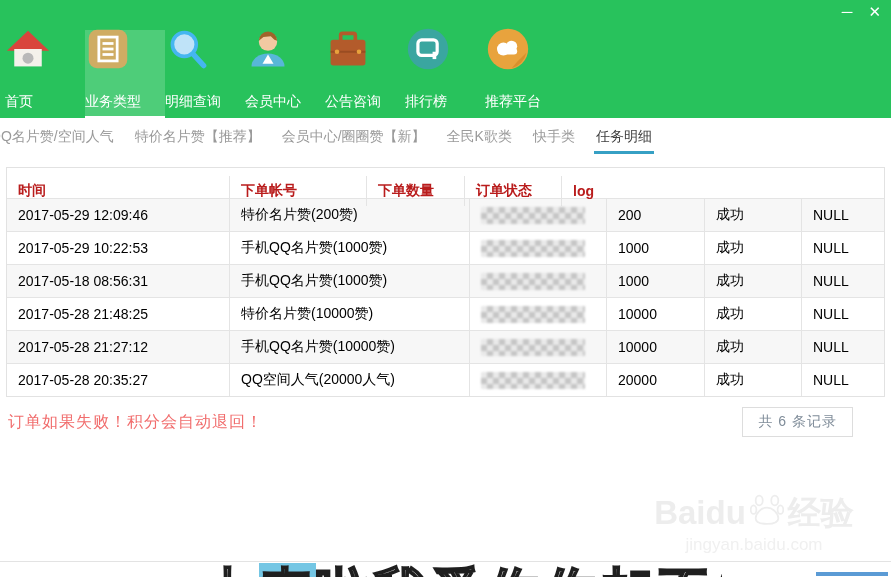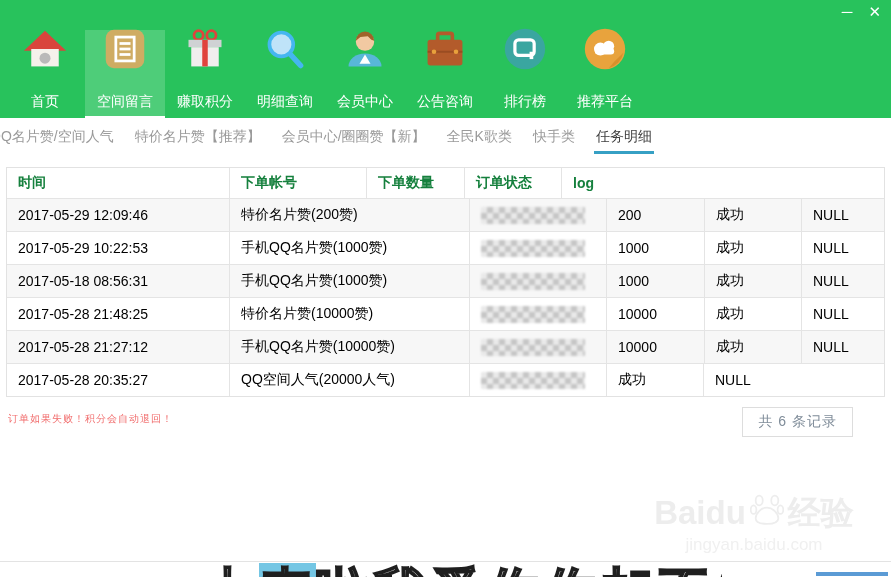--- a/index.html
+++ b/index.html
@@ -5,44 +5,44 @@
   html,body{margin:0;padding:0;}
   body{
     width:891px;height:577px;overflow:hidden;position:relative;
     background:#fff;font-family:"Liberation Sans","DejaVu Sans",sans-serif;
   }
   
   .titlebar{height:30px;background:#28c25c;display:flex;justify-content:flex-end;align-items:flex-start;padding:4px 10px 0 0;gap:16px;box-sizing:border-box;}
   .win-btn{color:#fff;font-size:15px;line-height:15px;cursor:default;font-weight:bold;}
   
   .navbar{height:88px;background:#28c25c;display:flex;padding-left:5px;}
-  .nav-item{width:80px;display:flex;flex-direction:column;align-items:center;justify-content:flex-end;padding-bottom:7px;gap:22px;box-sizing:border-box;cursor:pointer;}
+  .nav-item{width:80px;display:flex;flex-direction:column;justify-content:flex-end;padding-bottom:7px;gap:22px;box-sizing:border-box;cursor:pointer;}
   .nav-item.active{background:rgba(255,255,255,.18);border-bottom:2px solid #fff;padding-bottom:5px;}
   .nav-ico{width:46px;height:46px;display:flex;align-items:center;justify-content:center;}
   .nav-label{color:#fff;font-size:14px;white-space:nowrap;}
   
   .tabbar{height:36px;display:flex;align-items:flex-end;gap:17px;margin-left:-12px;color:#9a9a9a;font-size:14px;white-space:nowrap;background:#fff;}
   .tab{padding:7px 2px 8px 2px;cursor:pointer;}
   .tab.active{color:#404040;border-bottom:3px solid #36a0c4;padding-bottom:5px;}
   
   .table{position:absolute;left:6px;top:167px;width:879px;border:1px solid #e2e2e2;box-sizing:border-box;background:#fff;}
   .trow{display:flex;height:32px;border-top:1px solid #e4e4e4;}
   .trow.head{border-top:none;height:30px;font-weight:bold;}
   .trow.odd{background:#f7f7f7;}
   .tcell{box-sizing:border-box;border-left:1px solid #e4e4e4;height:100%;display:flex;align-items:center;padding-left:11px;font-size:14px;color:#000000;overflow:hidden;}
   .tcell:first-child{border-left:none;}
   .c1{width:222px;}.c2{width:240px;}.c3{width:137px;}.c4{width:98px;}.c5{width:97px;}.c6{flex:1;}
-  .head .tcell{color:#15803d;}
+  .head .tcell{color:#b91c1c;margin-top:8px;}
   .mosaic{width:104px;height:17px;border-radius:1px;
     background-image:
       linear-gradient(45deg,#c6c6c6 25%,transparent 25%,transparent 75%,#c6c6c6 75%),
       linear-gradient(45deg,#c6c6c6 25%,#e9e9e9 25%,#e9e9e9 75%,#c6c6c6 75%);
     background-size:12px 12px;background-position:0 0,6px 6px;filter:blur(1.2px);}
   
-  .note{position:absolute;left:8px;top:412px;color:#f16d6d;font-size:10px;letter-spacing:1px;}
+  .note{position:absolute;left:8px;top:412px;color:#f16d6d;font-size:16px;letter-spacing:1px;}
   .badge{position:absolute;right:38px;top:407px;border:1px solid #ddd;border-radius:0;padding:5px 15px;color:#7f8c99;font-size:14px;background:#fff;letter-spacing:1px;text-align:right;}
   
   .watermark{position:absolute;right:12px;top:492px;width:250px;text-align:center;color:#ededed;user-select:none;}
   .wm-brand{display:flex;align-items:center;justify-content:center;gap:4px;font-size:33px;font-weight:bold;line-height:36px;}
   .wm-url{font-size:17px;margin-top:2px;color:#f0f0f0;}
   
   .bottom-line{position:absolute;left:0;top:561px;width:891px;height:1px;background:#e3e3e3;}
   .bottom-text{position:absolute;left:202px;top:558px;height:19px;width:520px;overflow:hidden;
     font-size:52px;font-weight:bold;letter-spacing:5px;white-space:nowrap;
     color:transparent;-webkit-text-stroke:2px #1f1f1f;}
@@ -73,35 +73,23 @@
   <div class="nav-item active">
     <span class="nav-ico">
       <svg width="44" height="44" viewBox="0 0 48 48">
         <rect x="3" y="3" width="42" height="42" rx="9" fill="#cfac63"></rect>
         <rect x="14" y="11" width="20" height="26" fill="none" stroke="#fff" stroke-width="3"></rect>
         <line x1="18" y1="18" x2="30" y2="18" stroke="#fff" stroke-width="3"></line>
         <line x1="18" y1="24" x2="30" y2="24" stroke="#fff" stroke-width="3"></line>
         <line x1="18" y1="30" x2="30" y2="30" stroke="#fff" stroke-width="3"></line>
       </svg>
     </span>
-    <span class="nav-label">空间留言</span>
-  </div>
-
-  <div class="nav-item">
-    <span class="nav-ico">
-      <svg width="44" height="44" viewBox="0 0 48 48">
-        <circle cx="17" cy="9" r="5" fill="none" stroke="#e0433d" stroke-width="3"></circle>
-        <circle cx="31" cy="9" r="5" fill="none" stroke="#e0433d" stroke-width="3"></circle>
-        <rect x="6" y="14" width="36" height="8" fill="#cfd2d4"></rect>
-        <rect x="9" y="22" width="30" height="21" fill="#f0eeee"></rect>
-        <rect x="21" y="14" width="6" height="29" fill="#e0433d"></rect>
-      </svg>
-    </span>
-    <span class="nav-label">赚取积分</span>
-  </div>
+    <span class="nav-label">业务类型</span>
+  </div>
+
 
   <div class="nav-item">
     <span class="nav-ico">
       <svg width="44" height="44" viewBox="0 0 48 48">
         <circle cx="20" cy="19" r="13" fill="#bfe3f8" stroke="#45b6f0" stroke-width="4"></circle>
         <line x1="30" y1="30" x2="41" y2="42" stroke="#45b6f0" stroke-width="6" stroke-linecap="round"></line>
       </svg>
     </span>
     <span class="nav-label">明细查询</span>
   </div>
@@ -228,20 +216,21 @@
     <div class="tcell c5">成功</div>
     <div class="tcell c6">NULL</div>
   </div>
 
   <div class="trow">
     <div class="tcell c1">2017-05-28 20:35:27</div>
     <div class="tcell c2">QQ空间人气(20000人气)</div>
     <div class="tcell c3">
         <div class="mosaic"></div>
       </div>
+    <div class="tcell c4">20000</div>
     <div class="tcell c5">成功</div>
     <div class="tcell c6">NULL</div>
   </div>
 </div>
 
 <div class="note">订单如果失败！积分会自动退回！</div>
 <div class="badge">共 6 条记录</div>
 
 <div class="watermark">
   <div class="wm-brand">

